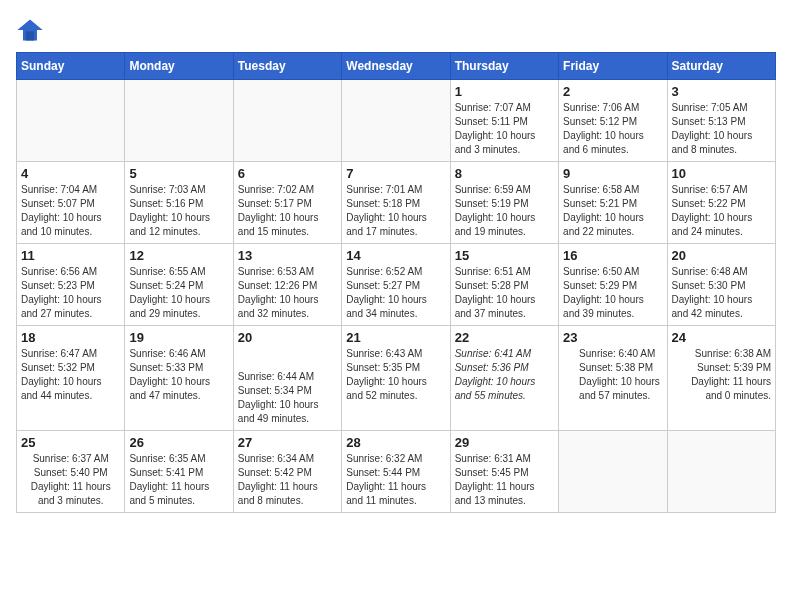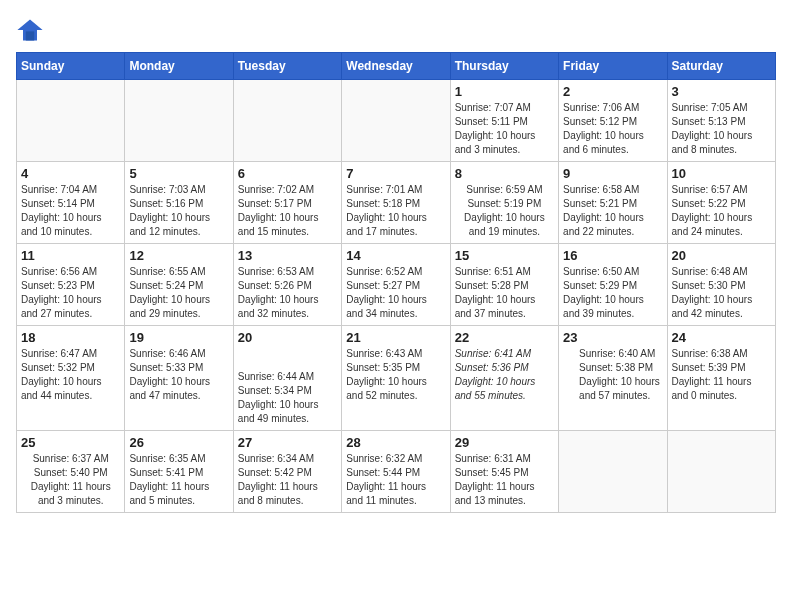--- a/index.html
+++ b/index.html
@@ -142,21 +142,21 @@
           <div class="day-info" style="white-space: pre-line;">Sunrise: 7:05 AM
 Sunset: 5:13 PM
 Daylight: 10 hours
 and 8 minutes.</div>
         </td>
       </tr>
       <tr>
         <td>
           <span class="day-number">4</span>
           <div class="day-info" style="white-space: pre-line;">Sunrise: 7:04 AM
-Sunset: 5:14 PM
+Sunset: 5:07 PM
 Daylight: 10 hours
 and 10 minutes.</div>
         </td>
         <td>
           <span class="day-number">5</span>
           <div class="day-info" style="white-space: pre-line;">Sunrise: 7:03 AM
 Sunset: 5:16 PM
 Daylight: 10 hours
 and 12 minutes.</div>
         </td>
@@ -169,21 +169,21 @@
         </td>
         <td>
           <span class="day-number">7</span>
           <div class="day-info" style="white-space: pre-line;">Sunrise: 7:01 AM
 Sunset: 5:18 PM
 Daylight: 10 hours
 and 17 minutes.</div>
         </td>
         <td>
           <span class="day-number">8</span>
-          <div class="day-info" style="white-space: pre-line; text-align: center;">Sunrise: 6:59 AM
+          <div class="day-info" style="white-space: pre-line;">Sunrise: 6:59 AM
 Sunset: 5:19 PM
 Daylight: 10 hours
 and 19 minutes.</div>
         </td>
         <td>
           <span class="day-number">9</span>
           <div class="day-info" style="white-space: pre-line;">Sunrise: 6:58 AM
 Sunset: 5:21 PM
 Daylight: 10 hours
 and 22 minutes.</div>
@@ -207,21 +207,21 @@
         <td>
           <span class="day-number">12</span>
           <div class="day-info" style="white-space: pre-line;">Sunrise: 6:55 AM
 Sunset: 5:24 PM
 Daylight: 10 hours
 and 29 minutes.</div>
         </td>
         <td>
           <span class="day-number">13</span>
           <div class="day-info" style="white-space: pre-line;">Sunrise: 6:53 AM
-Sunset: 5:26 PM
+Sunset: 12:26 PM
 Daylight: 10 hours
 and 32 minutes.</div>
         </td>
         <td>
           <span class="day-number">14</span>
           <div class="day-info" style="white-space: pre-line;">Sunrise: 6:52 AM
 Sunset: 5:27 PM
 Daylight: 10 hours
 and 34 minutes.</div>
         </td>
@@ -285,21 +285,21 @@
         </td>
         <td>
           <span class="day-number">23</span>
           <div class="day-info" style="white-space: pre-line; margin-left: 16px;">Sunrise: 6:40 AM
 Sunset: 5:38 PM
 Daylight: 10 hours
 and 57 minutes.</div>
         </td>
         <td>
           <span class="day-number">24</span>
-          <div class="day-info" style="white-space: pre-line;">Sunrise: 6:38 AM
+          <div class="day-info" style="white-space: pre-line; text-align: right;">Sunrise: 6:38 AM
 Sunset: 5:39 PM
 Daylight: 11 hours
 and 0 minutes.</div>
         </td>
       </tr>
       <tr>
         <td>
           <span class="day-number">25</span>
           <div class="day-info" style="white-space: pre-line; text-align: center;">Sunrise: 6:37 AM
 Sunset: 5:40 PM

